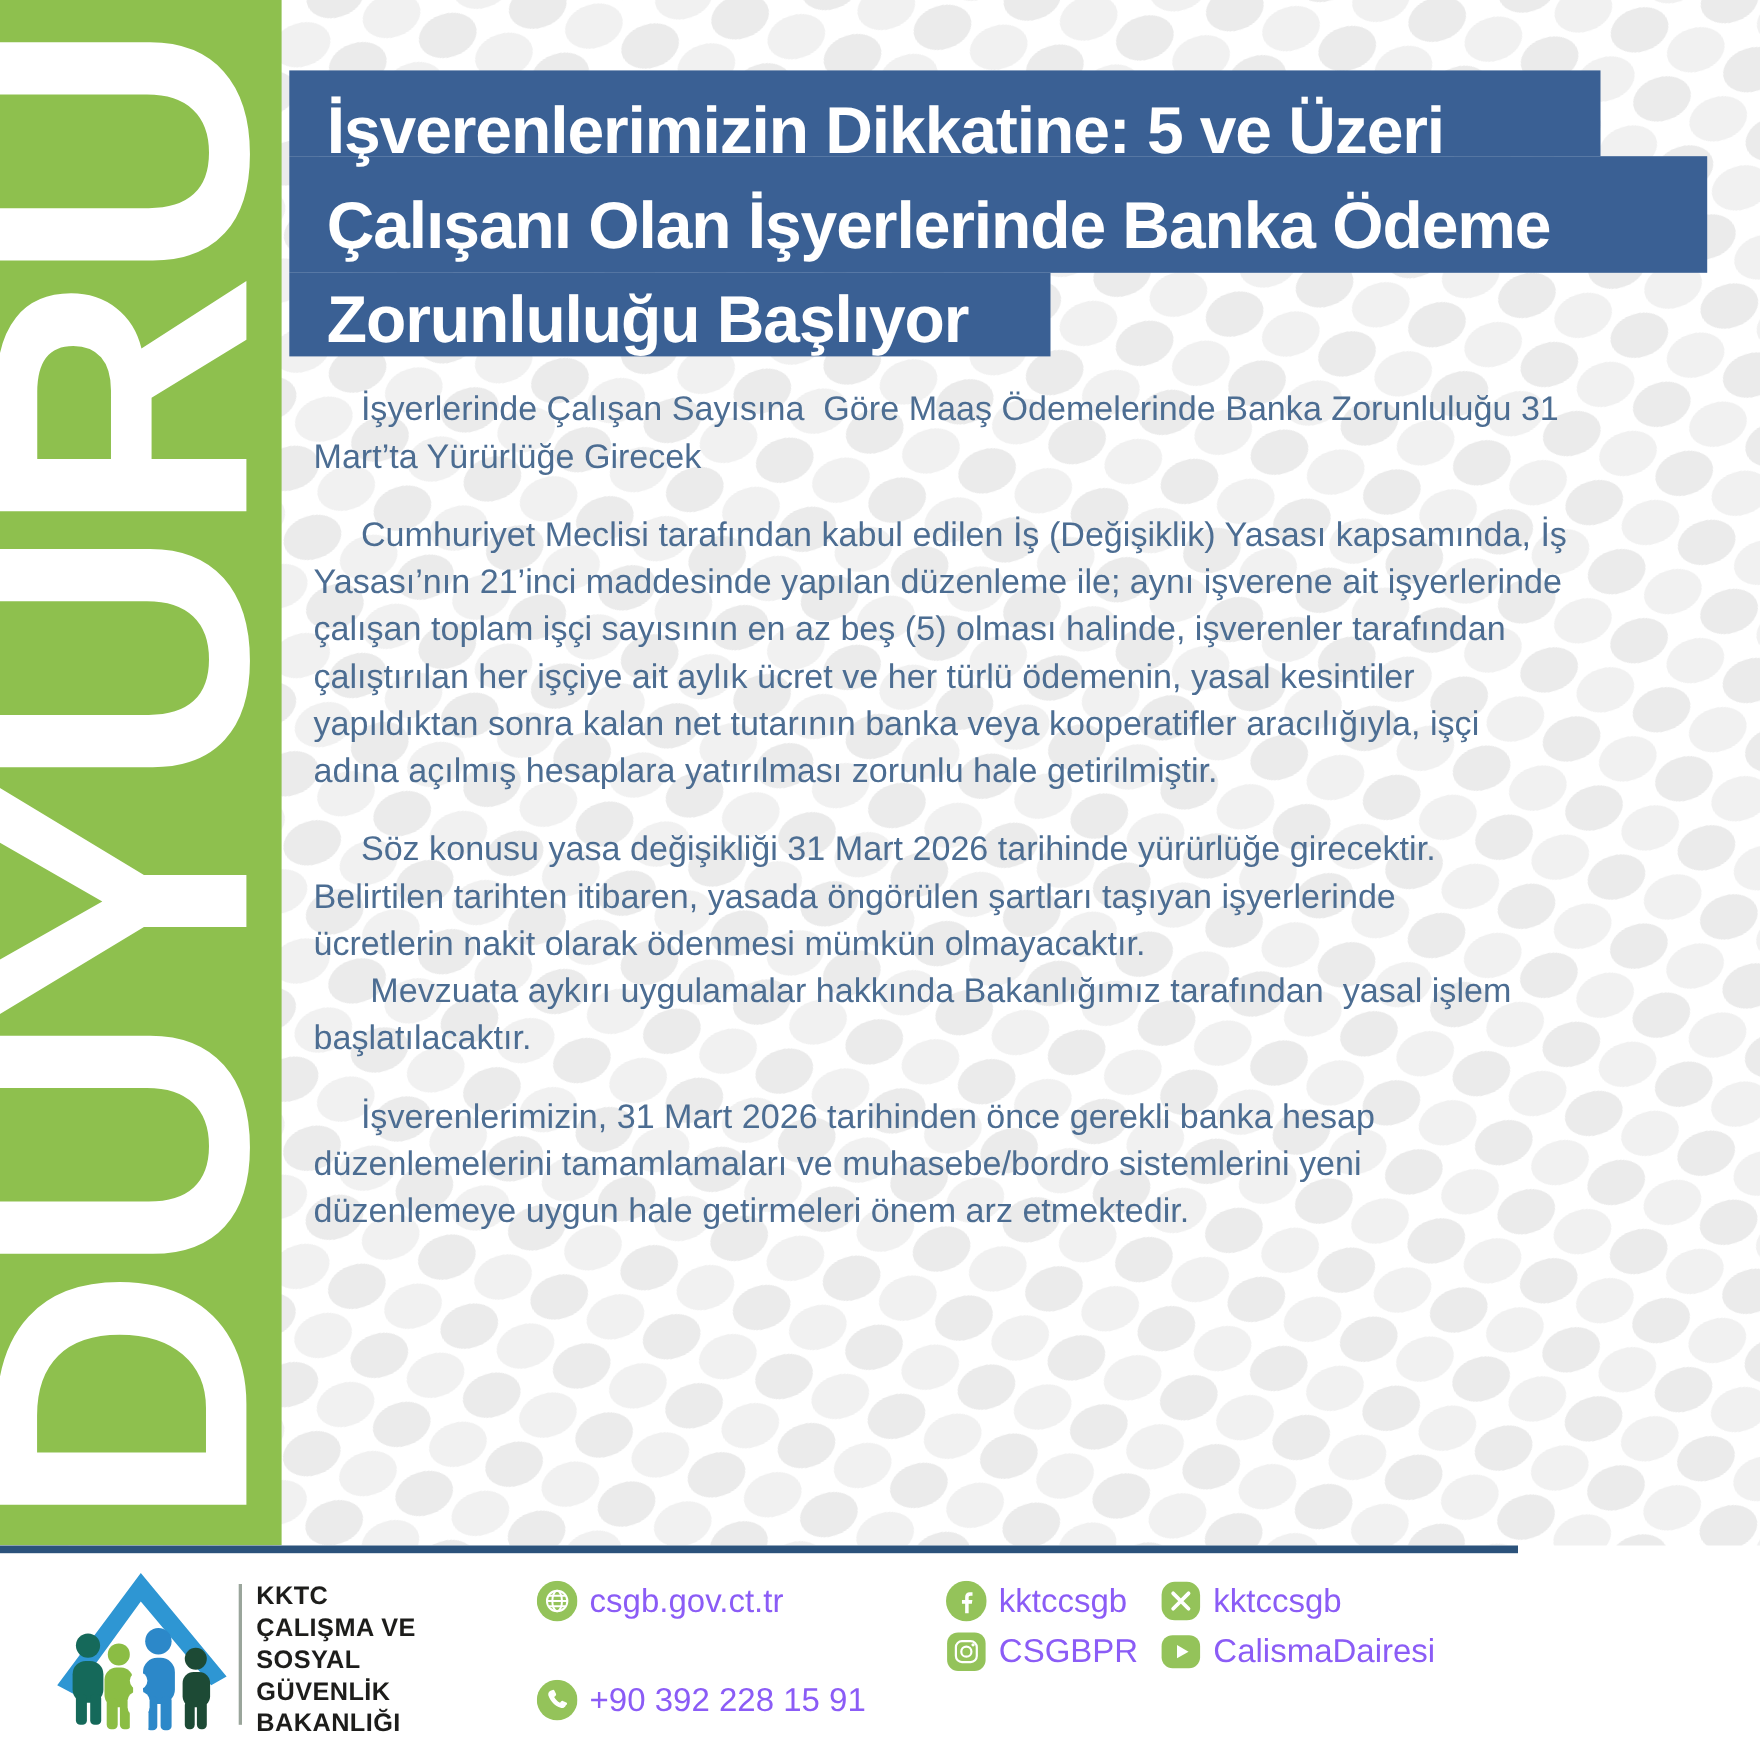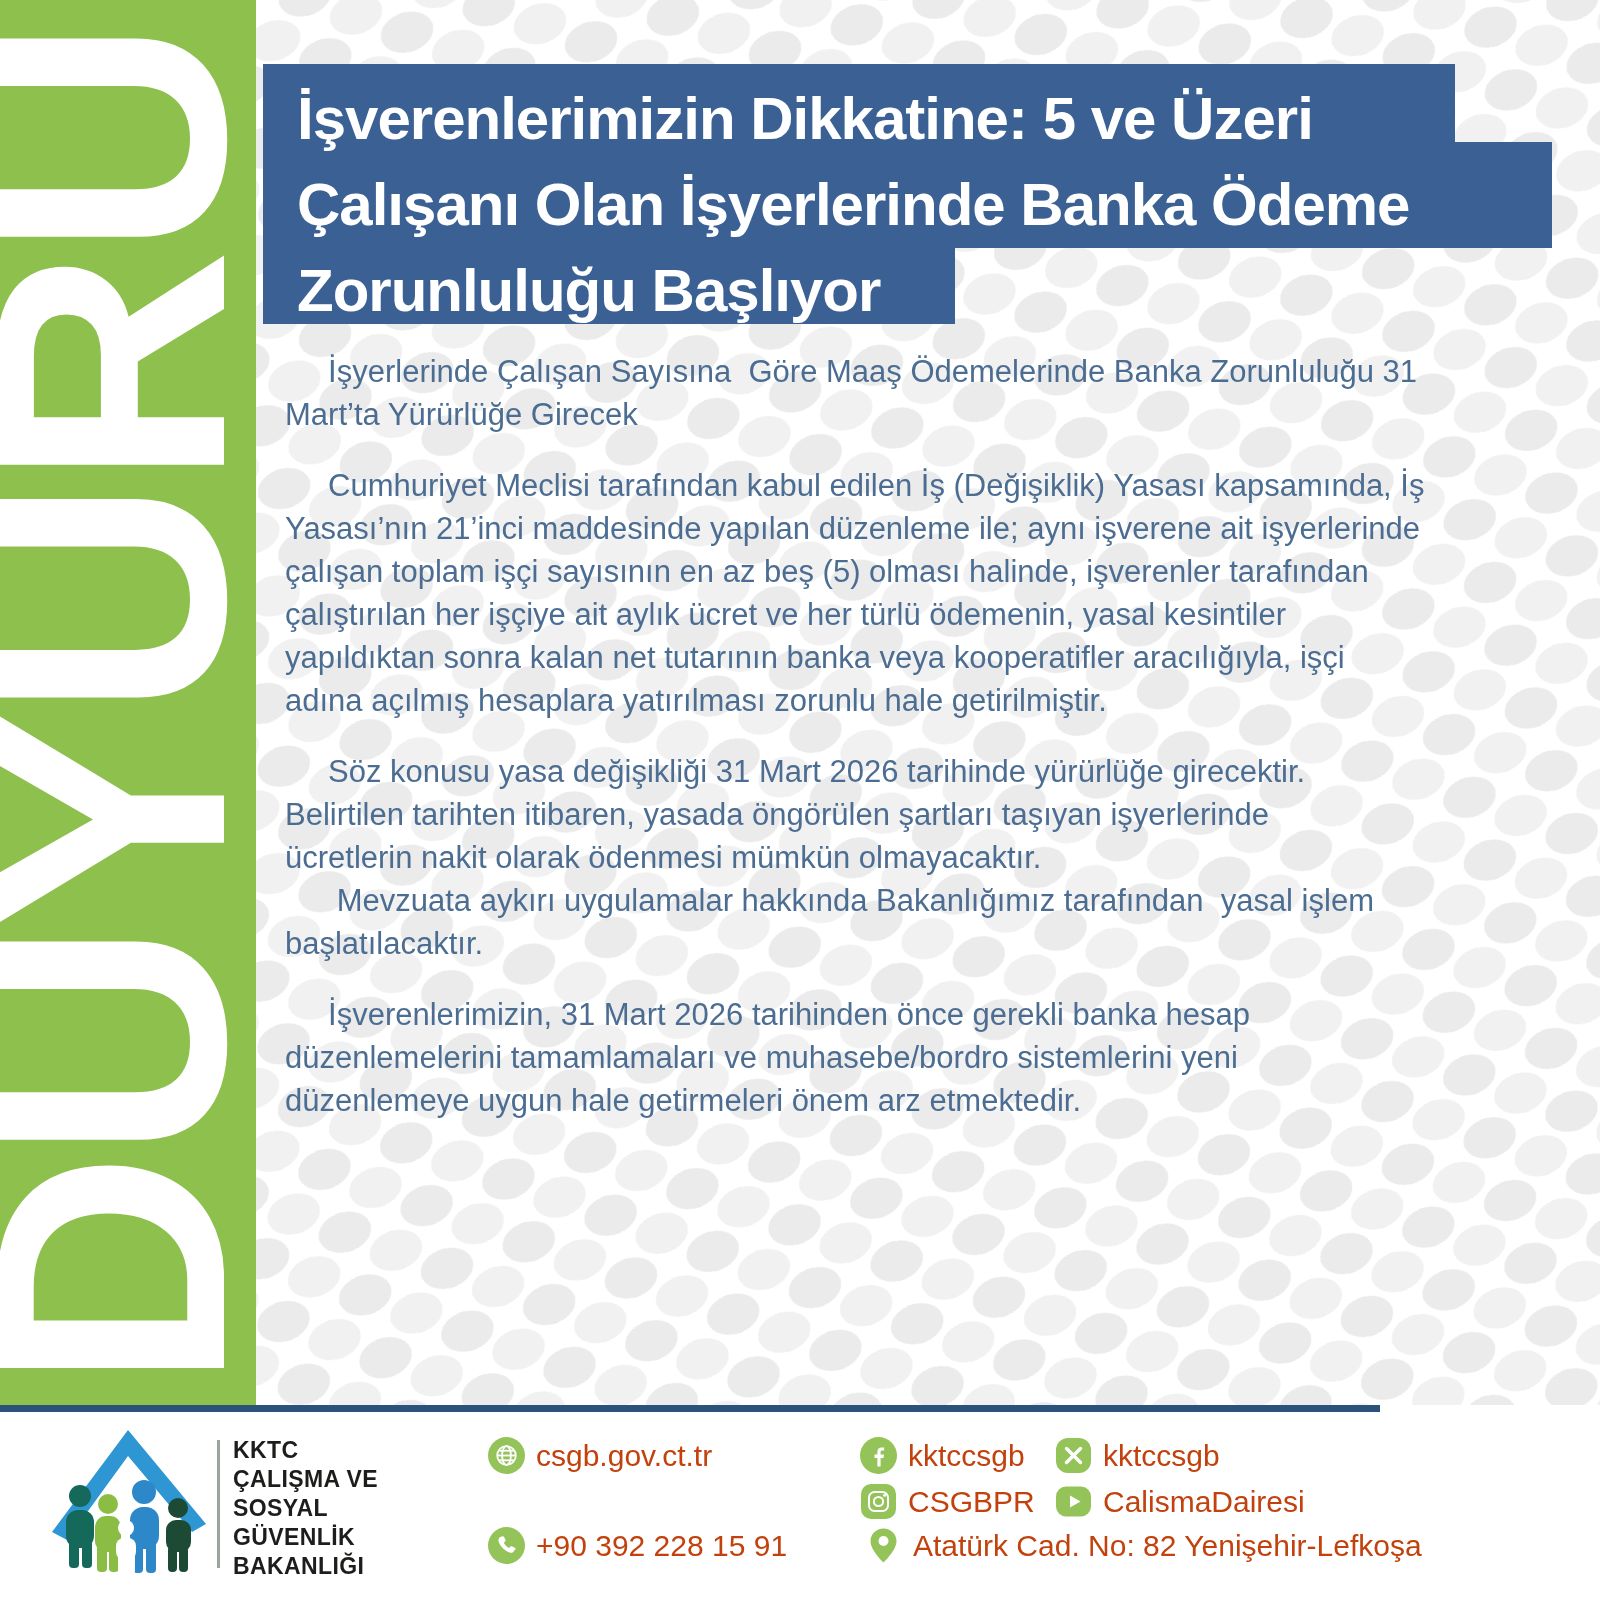--- a/index.html
+++ b/index.html
@@ -46,21 +46,21 @@
   }
   .logo{position:absolute;left:50px;top:8px;}
   .logo-divider{position:absolute;left:217px;top:28px;width:3px;height:128px;background:#9aa59b;}
   .ministry{
     position:absolute;left:233px;top:24px;color:#1d1d1b;
     font-size:23px;line-height:29px;font-weight:800;letter-spacing:.4px;
     white-space:pre-line;
   }
   .contact{position:absolute;display:flex;align-items:center;}
   .contact svg{flex:0 0 auto;}
-  .contact .lbl{margin-left:11px;font-size:30px;color:#c2410c;white-space:nowrap;}
+  .contact .lbl{margin-left:11px;font-size:30px;color:#8b5cf6;white-space:nowrap;}
   .c-r1{top:25px;} .c-r2{top:71px;} .c-r3{top:115px;}
   .c-col1{left:488px;} .c-col2{left:860px;} .c-col3{left:1055px;} .c-col2b{left:865px;}
 </style>
 </head>
 <body>
 
 <div class="canvas">
 
   <div class="main">
     <div class="dots"></div>
@@ -176,27 +176,20 @@
       <svg width="37" height="37" viewBox="0 0 37 37">
         <rect x="1" y="1" width="35" height="35" rx="10" fill="#94c35a"></rect>
         <g stroke="#ffffff" stroke-width="2" fill="none">
           <rect x="9" y="9" width="19" height="19" rx="5.5"></rect>
           <circle cx="18.5" cy="18.5" r="4.6"></circle>
         </g>
         <circle cx="24.6" cy="12.3" r="1.5" fill="#ffffff"></circle>
       </svg>
       <span class="lbl">CSGBPR</span>
     </div>
-    <div class="contact c-col2b c-r3">
-      <svg width="37" height="37" viewBox="0 0 37 37">
-        <path fill="#94c35a" d="M18.5 1.5c-7.2 0-13 5.6-13 12.7 0 9 13 21.3 13 21.3s13-12.3 13-21.3c0-7.1-5.8-12.7-13-12.7z"></path>
-        <circle cx="18.5" cy="14" r="5" fill="#ffffff"></circle>
-      </svg>
-      <span class="lbl">Atatürk Cad. No: 82 Yenişehir-Lefkoşa</span>
-    </div>
 
     <div class="contact c-col3 c-r1">
       <svg width="37" height="37" viewBox="0 0 37 37">
         <rect x="1" y="1" width="35" height="35" rx="12" fill="#94c35a"></rect>
         <path d="M11.5 11.5 L25.5 25.5 M25.5 11.5 L11.5 25.5" stroke="#ffffff" stroke-width="3.4" stroke-linecap="round"></path>
       </svg>
       <span class="lbl">kktccsgb</span>
     </div>
     <div class="contact c-col3 c-r2">
       <svg width="37" height="37" viewBox="0 0 37 37">

